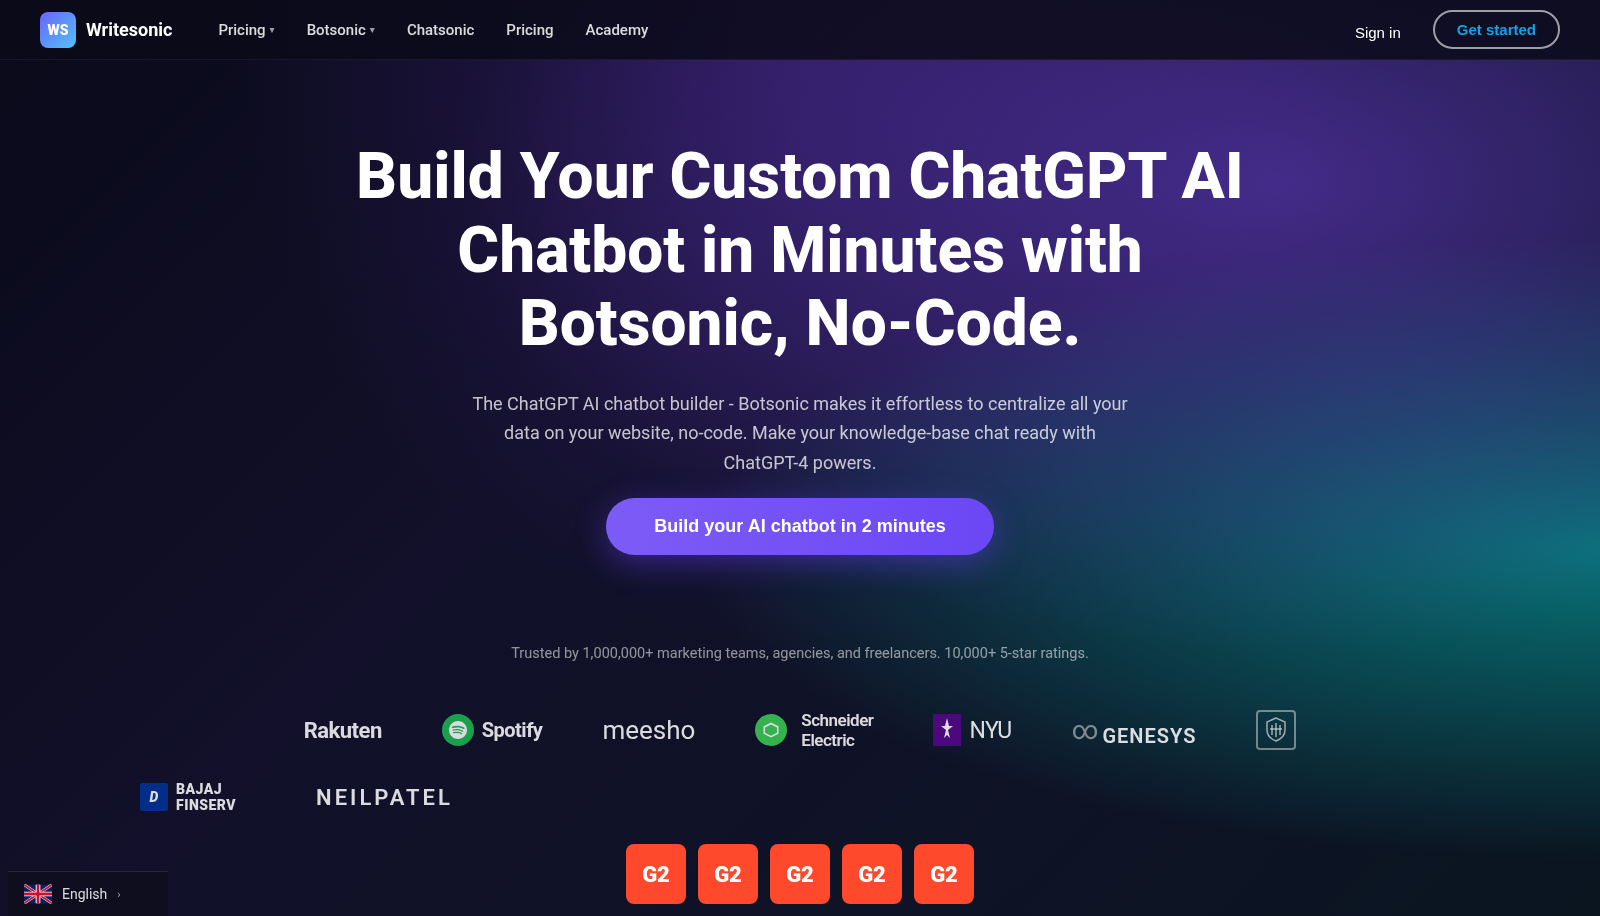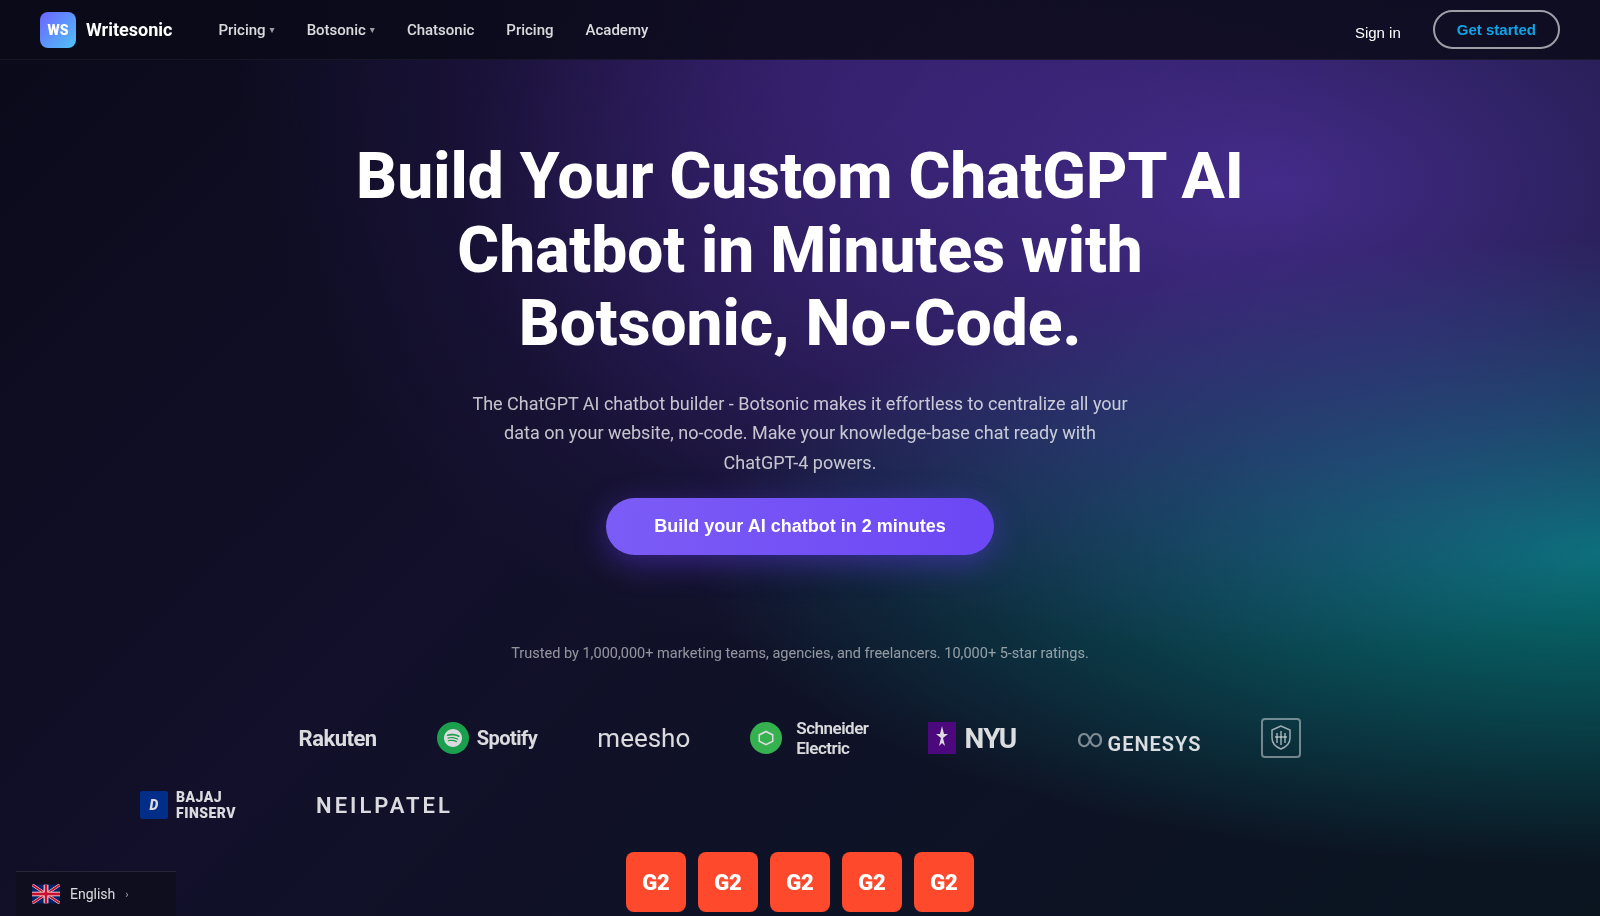--- a/index.html
+++ b/index.html
@@ -171,21 +171,21 @@
     .trust-section {
       position: relative;
       z-index: 5;
       text-align: center;
       padding: 40px 60px 20px;
     }
 
     .trust-text {
       font-size: 14.5px;
       color: rgba(255,255,255,0.55);
-      margin-bottom: 36px;
+      margin-bottom: 28px;
     }
 
     
     .logos-row {
       display: flex;
       align-items: center;
       justify-content: center;
       gap: 60px;
       padding: 0 60px;
       flex-wrap: wrap;
@@ -202,21 +202,21 @@
     .logo-brand-text {
       font-size: 22px;
       font-weight: 700;
       color: #fff;
       letter-spacing: -0.5px;
     }
 
     .logo-brand-text.spotify { font-size: 20px; }
     .logo-brand-text.meesho { font-size: 26px; font-weight: 400; letter-spacing: 0; }
     .logo-brand-text.schneider { font-size: 17px; font-weight: 600; line-height: 1.2; }
-    .logo-brand-text.nyu { font-size: 28px; font-weight: 700; }
+    .logo-brand-text.nyu { font-size: 23px; font-weight: 400; }
     .logo-brand-text.genesys { font-size: 20px; font-weight: 600; letter-spacing: 1px; margin-top: 12px; }
     .logo-brand-text.neilpatel { font-size: 22px; font-weight: 600; letter-spacing: 3px; }
     .logo-brand-text.bajaj { font-size: 14px; font-weight: 900; letter-spacing: 0.5px; line-height: 1.2; }
 
     
     .spotify-icon {
       width: 32px;
       height: 32px;
       border-radius: 50%;
       background: #1DB954;
@@ -267,21 +267,21 @@
       align-items: center;
       justify-content: flex-start;
       gap: 80px;
       padding: 10px 140px;
     }
 
     
     .bottom-bar {
       position: fixed;
       bottom: 0;
-      left: 16px;
+      left: 8px;
       z-index: 100;
       display: flex;
       align-items: center;
       gap: 10px;
       padding: 12px 16px;
       background: rgba(15, 15, 30, 0.95);
       border-top: 1px solid rgba(255,255,255,0.1);
       min-width: 160px;
     }
 

